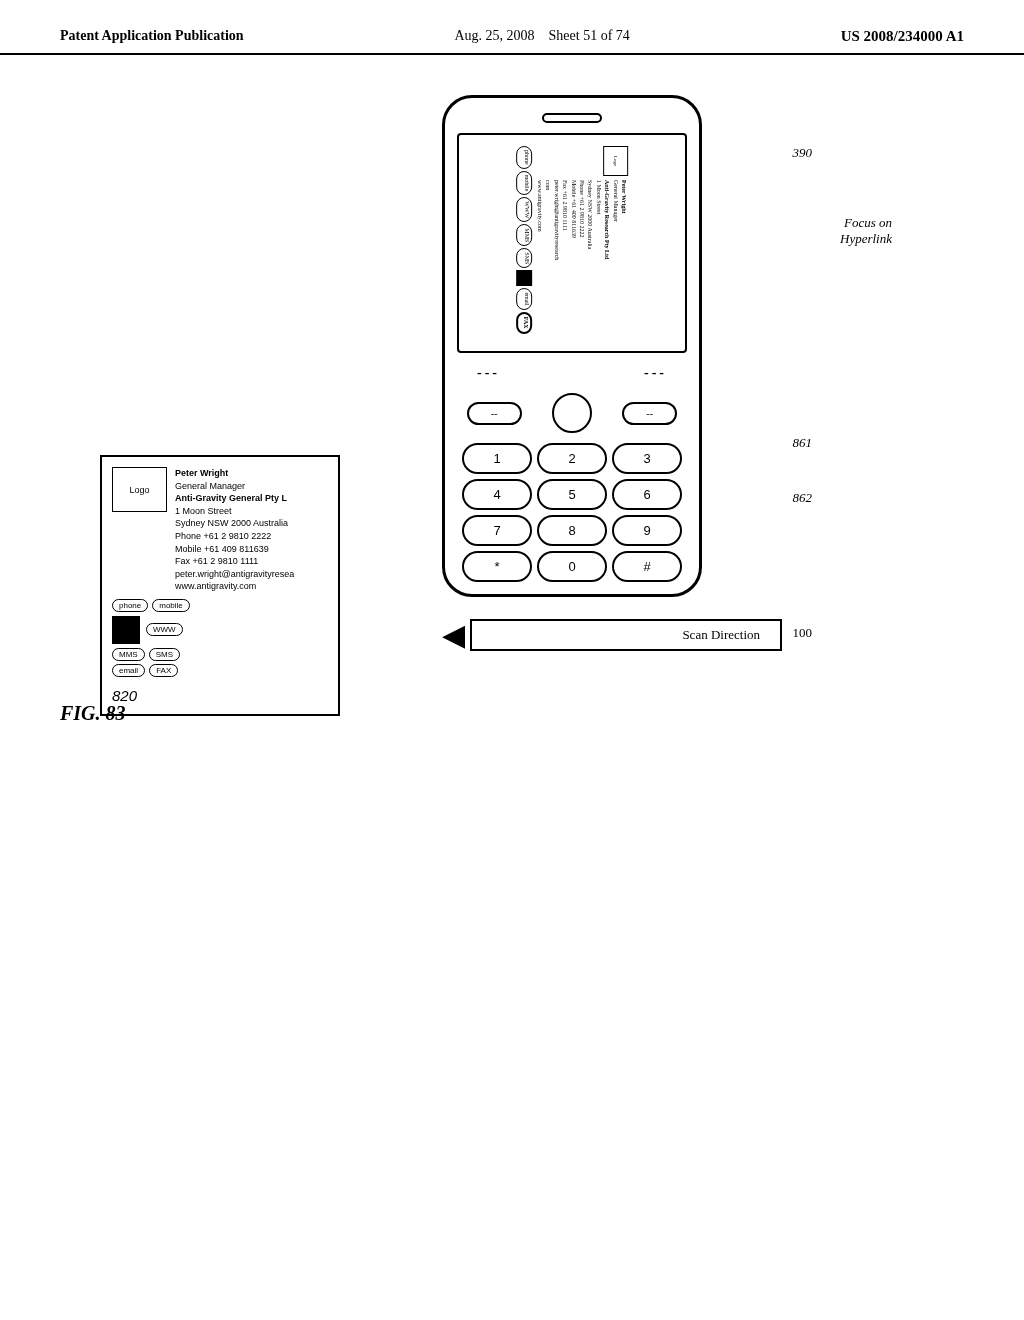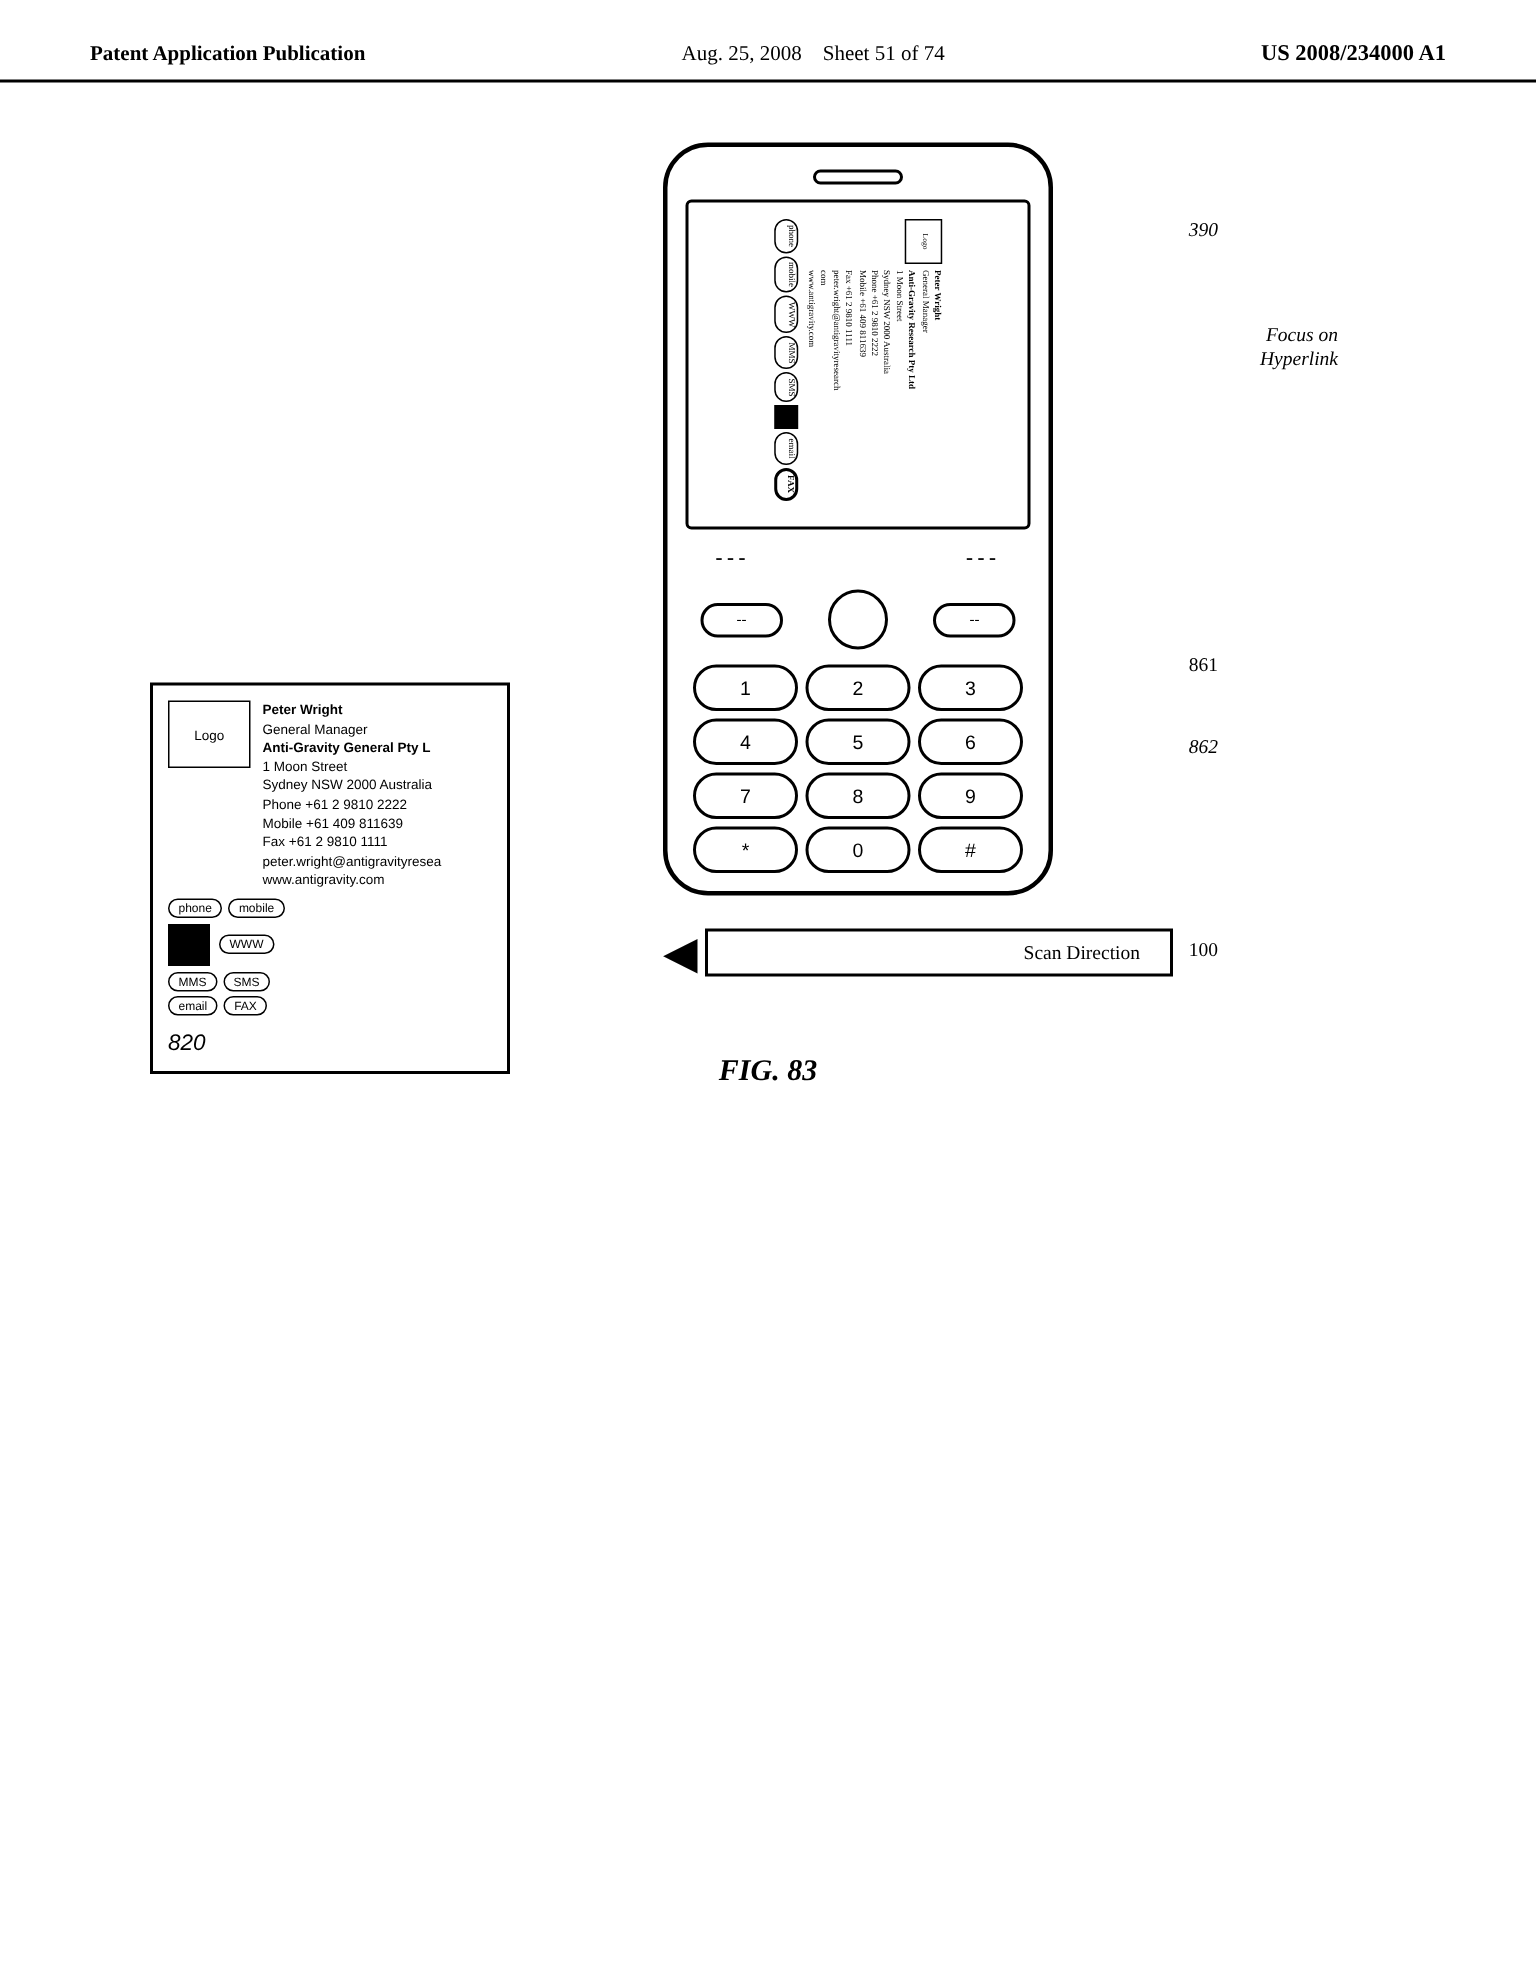--- a/index.html
+++ b/index.html
@@ -9,21 +9,21 @@
       background: #fff;
       font-family: 'Times New Roman', serif;
       position: relative;
       overflow: hidden;
     }
 
     
     .patent-header {
       display: flex;
       justify-content: space-between;
-      align-items: center;
+      align-items: flex-start;
       padding: 28px 60px 15px 60px;
       border-bottom: 2px solid #000;
       padding-bottom: 8px;
       font-family: Liberation Serif, serif;
     }
     .patent-header-left {
       font-size: 14px;
       font-weight: bold;
     }
     .patent-header-center {
@@ -253,21 +253,20 @@
     .scan-box {
       border: 2px solid #000;
       padding: 6px 20px;
       font-size: 13px;
       flex: 1;
       text-align: right;
     }
 
     
     .fig-caption {
-      text-align: center;
       margin-top: 50px;
       font-size: 20px;
       font-style: italic;
       font-weight: bold;
     }
 
     
     .screen-content-wrapper {
       width: 100%;
       height: 200px;
@@ -389,21 +388,21 @@
     </div>
 
     <div class="phone-container">
 
       <div style="position:absolute; right:-190px; top:120px; font-size:13px; text-align:right; font-style:italic;">
         <span>Focus on<br>Hyperlink</span>
       </div>
 
       <div style="position:absolute; right:-110px; top:50px; font-size:13px; font-style:italic;">390</div>
 
-      <div style="position:absolute; right:-110px; top:340px; font-size:13px; ">861</div>
+      <div style="position:absolute; right:-110px; top:340px; font-size:13px; font-style:italic;">861</div>
 
       <div style="position:absolute; right:-110px; top:395px; font-size:13px; font-style:italic;">862</div>
 
       <div style="position:absolute; right:-110px; top:530px; font-size:13px; ">100</div>
 
       <div class="phone-body">
 
         <div class="phone-speaker"></div>
 
         <div class="phone-screen">

